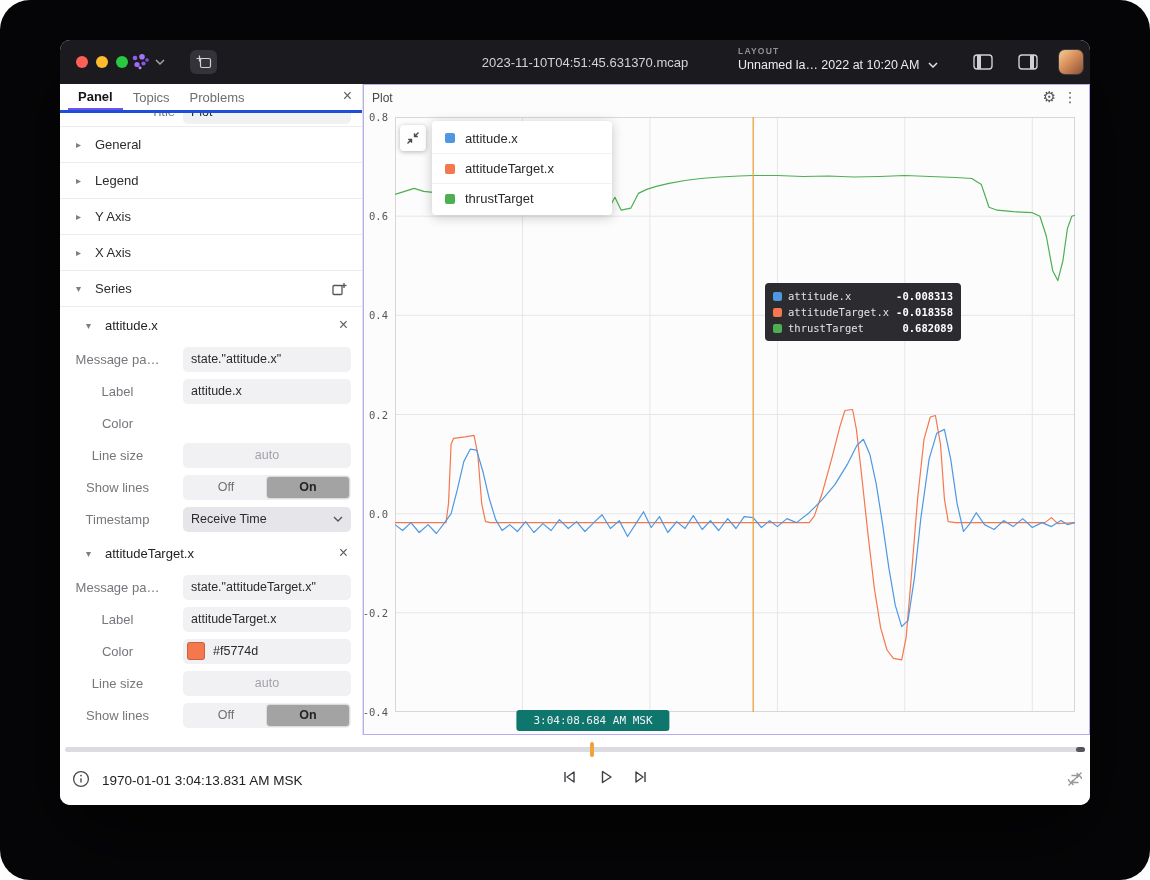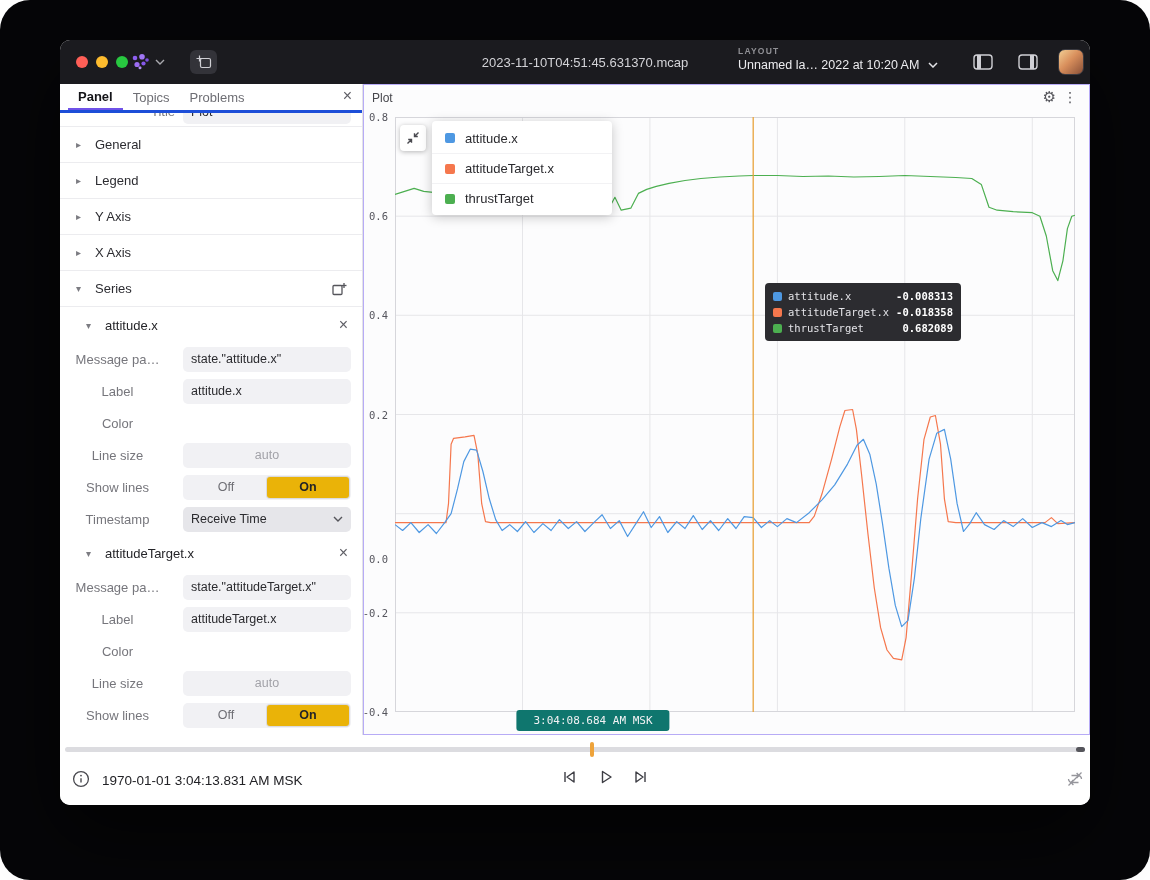--- a/index.html
+++ b/index.html
@@ -33,21 +33,21 @@
   .sscroll{position:absolute;top:29px;left:0;right:0;bottom:0;overflow:hidden}
   .frow{position:relative;height:32px;display:flex;align-items:center}
   .frow .lbl{width:115px;text-align:center;font-size:13px;color:#76767c;white-space:nowrap;overflow:hidden}
   .ctrl{position:absolute;left:123px;width:168px;height:25px;background:#f1f1f4;border-radius:5px;font-size:12.5px;color:#2a2a2e;display:flex;align-items:center;padding-left:8px;white-space:nowrap;overflow:hidden}
   .ctrl.center{justify-content:center;padding-left:0;color:#a2a2a8}
   .ctrl.select{background:#e6e6ea;padding-right:8px}
   .ctrl.select .sel-chev{margin-left:auto}
   .swatch{width:18px;height:18px;border-radius:3px;border:1px solid rgba(0,0,0,.18);margin-right:8px;flex:0 0 auto}
   .seg{position:absolute;left:123px;width:168px;height:25px;background:#f1f1f4;border-radius:5px;display:flex;padding:2px}
   .seg .off{flex:1;display:flex;align-items:center;justify-content:center;font-size:12.5px;color:#6e6e74;cursor:pointer}
-  .seg .on{flex:1;display:flex;align-items:center;justify-content:center;font-size:12.5px;font-weight:700;color:#232327;background:#eab308;border-radius:3px;box-shadow:0 0 0 1px rgba(0,0,0,.09);cursor:pointer}
+  .seg .on{flex:1;display:flex;align-items:center;justify-content:center;font-size:12.5px;font-weight:700;color:#232327;background:#a3a3a3;border-radius:3px;box-shadow:0 0 0 1px rgba(0,0,0,.09);cursor:pointer}
   .titlerow{height:30px;margin-top:-16px;border-bottom:1px solid #ececef;position:relative;display:flex;align-items:center}
   .secrow{height:36px;border-bottom:1px solid #ececef;display:flex;align-items:center;padding-left:16px;gap:9px;cursor:pointer}
   .secrow .caret{font-size:10px;color:#7c7c82;width:10px}
   .secrow .sname{font-size:13px;font-weight:500;color:#2c2c31}
   .secrow .addbtn{margin-left:auto;margin-right:14px;cursor:pointer;display:flex}
   .serhdr{height:36px;display:flex;align-items:center;padding-left:26px;gap:9px;position:relative;cursor:pointer}
   .serhdr .caret{font-size:10px;color:#7c7c82;width:10px}
   .serhdr .sname{font-size:13px;color:#242428}
   .serhdr .x{position:absolute;right:14px;font-size:16px;color:#5f5f66;cursor:pointer}
 
@@ -231,20 +231,24 @@
         <div class="frow">
           <div class="lbl">Message pa…</div>
           <div class="ctrl">state."attitudeTarget.x"</div>
         </div>
         <div class="frow">
           <div class="lbl">Label</div>
           <div class="ctrl">attitudeTarget.x</div>
         </div>
         <div class="frow">
           <div class="lbl">Color</div>
+          <div class="ctrl" style="padding-left:4px">
+            <span class="swatch" style="background: rgb(245, 119, 77);"></span>
+            <span>#f5774d</span>
+          </div>
         </div>
         <div class="frow">
           <div class="lbl">Line size</div>
           <div class="ctrl center">auto</div>
         </div>
         <div class="frow">
           <div class="lbl">Show lines</div>
           <div class="seg">
             <div class="off">Off</div>
             <div class="on">On</div>
@@ -257,21 +261,21 @@
     <div class="panel">
       <div class="ptitle">Plot</div>
       <div class="pgear">⚙</div>
       <div class="pkebab">⋮</div>
 
       <div class="ylabels mono">
           <div class="ytick" style="top: -6px;">0.8</div>
           <div class="ytick" style="top: 93.2px;">0.6</div>
           <div class="ytick" style="top: 192.3px;">0.4</div>
           <div class="ytick" style="top: 291.5px;">0.2</div>
-          <div class="ytick" style="top: 390.7px; margin-top: 45px;">0.0</div>
+          <div class="ytick" style="top: 390.7px;">0.0</div>
           <div class="ytick" style="top: 489.8px;">-0.2</div>
           <div class="ytick" style="top: 589px;">-0.4</div>
         </div>
       <svg class="plot-svg" width="680" height="595">
           <line x1="0" x2="680" y1="0.0" y2="0.0" stroke="#e6e6e9" stroke-width="1"></line>
           <line x1="0" x2="680" y1="99.2" y2="99.2" stroke="#e6e6e9" stroke-width="1"></line>
           <line x1="0" x2="680" y1="198.3" y2="198.3" stroke="#e6e6e9" stroke-width="1"></line>
           <line x1="0" x2="680" y1="297.5" y2="297.5" stroke="#e6e6e9" stroke-width="1"></line>
           <line x1="0" x2="680" y1="396.7" y2="396.7" stroke="#e6e6e9" stroke-width="1"></line>
           <line x1="0" x2="680" y1="495.8" y2="495.8" stroke="#e6e6e9" stroke-width="1"></line>

